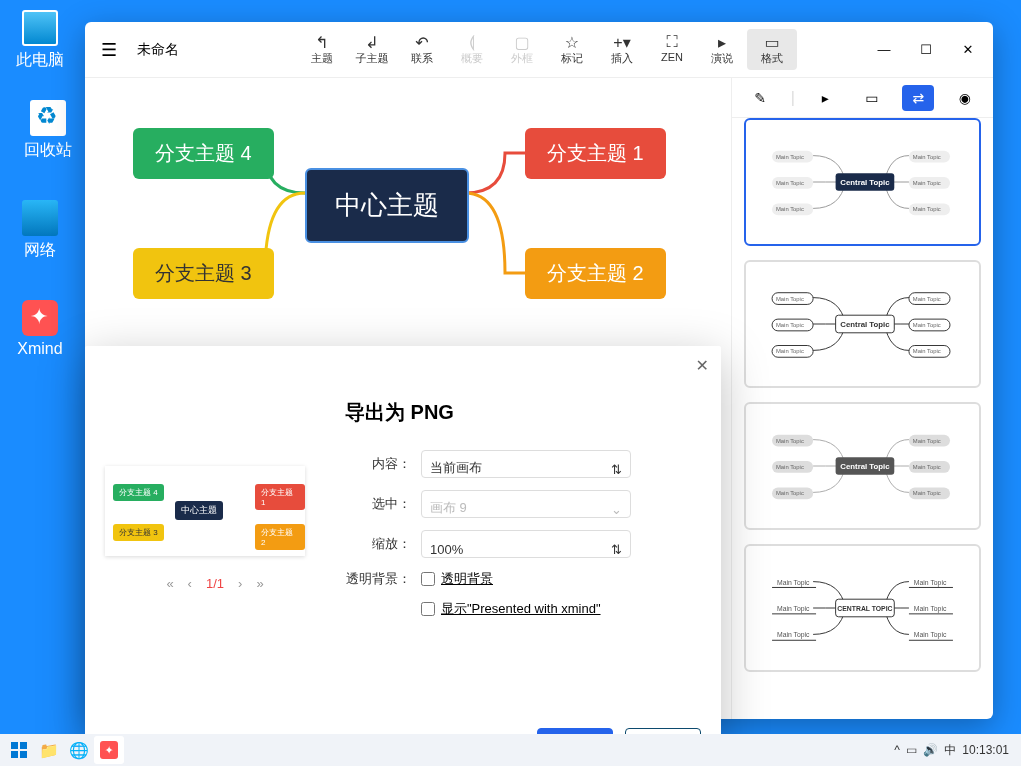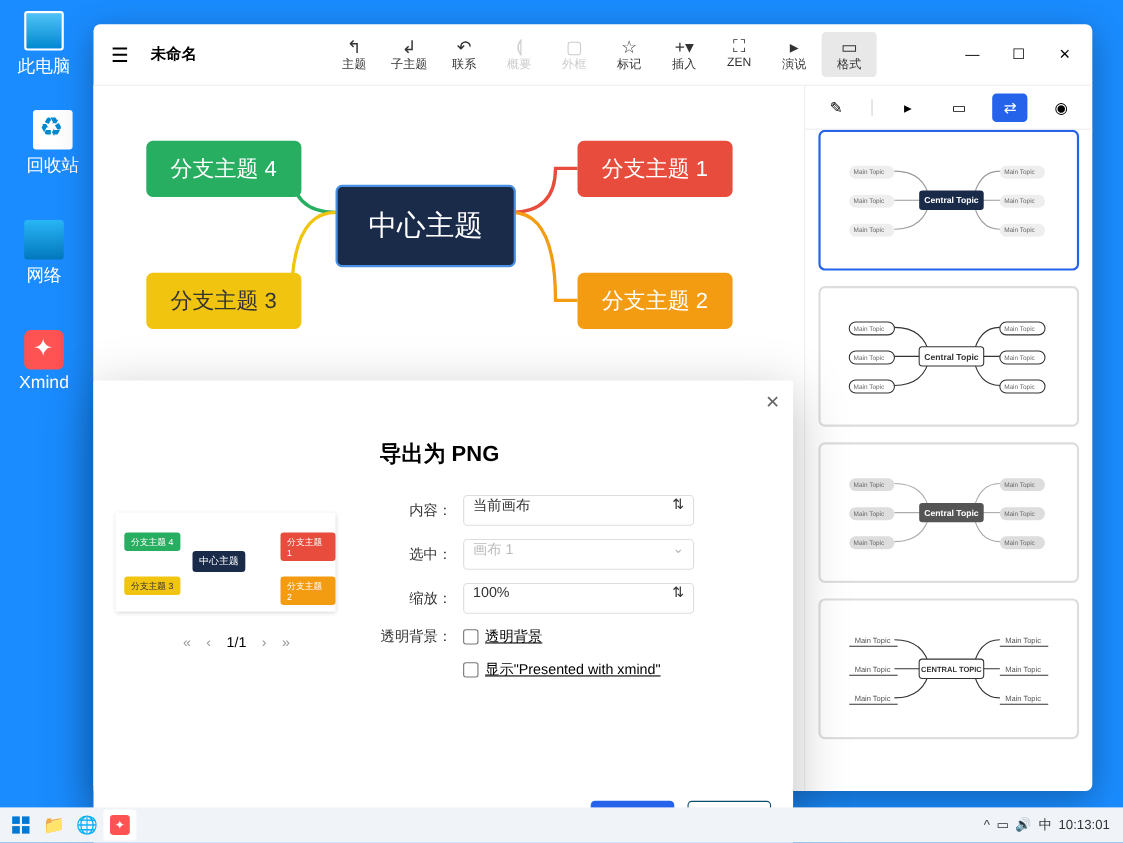--- a/index.html
+++ b/index.html
@@ -18,21 +18,21 @@
 .xmind-icon { top: 300px; left: 10px; }
 .xmind-icon .icon-img { background: #ff5252; border-radius: 6px; position: relative; }
 .xmind-icon .icon-img::after { content: "✦"; color: white; font-size: 22px; position: absolute; top: 4px; left: 8px; }
 
 
 .window { position: absolute; left: 85px; top: 22px; width: 908px; height: 697px; background: white; border-radius: 6px; box-shadow: 0 8px 32px rgba(0,0,0,0.3); display: flex; flex-direction: column; }
 
 
 .titlebar { height: 56px; display: flex; align-items: center; padding: 0 4px; border-bottom: 1px solid #eee; }
 .hamburger { width: 40px; text-align: center; font-size: 18px; cursor: pointer; }
-.doc-title { font-size: 14px; font-weight: 700; margin-left: 8px; flex: 0 0 120px; }
+.doc-title { font-size: 14px; font-weight: 400; margin-left: 8px; flex: 0 0 120px; }
 .toolbar { display: flex; gap: 0; margin-left: 40px; }
 .tool-btn { display: flex; flex-direction: column; align-items: center; width: 50px; font-size: 11px; color: #333; cursor: pointer; padding: 4px 0; }
 .tool-btn.disabled { color: #ccc; }
 .tool-btn.active { background: #e8e8e8; border-radius: 4px; }
 .tool-btn .ti { font-size: 16px; height: 18px; }
 .win-controls { margin-left: auto; display: flex; }
 .win-btn { width: 42px; height: 32px; display: flex; align-items: center; justify-content: center; cursor: pointer; font-size: 13px; }
 
 
 .content { flex: 1; display: flex; position: relative; }
@@ -64,27 +64,27 @@
 .dlg-body { flex: 1; display: flex; padding: 30px 20px 0; }
 .dlg-preview { width: 220px; }
 .preview-box { width: 200px; height: 90px; margin-top: 90px; background: white; box-shadow: 0 1px 4px rgba(0,0,0,0.15); position: relative; }
 .pv-node { position: absolute; font-size: 8px; padding: 3px 6px; border-radius: 3px; color: white; }
 .pv-center { left: 70px; top: 35px; background: #1a2b4a; font-size: 9px; }
 .pv1 { left: 150px; top: 18px; background: #e74c3c; }
 .pv2 { left: 150px; top: 58px; background: #f39c12; }
 .pv3 { left: 8px; top: 58px; background: #f1c40f; color: #333; }
 .pv4 { left: 8px; top: 18px; background: #27ae60; }
 .pager { margin-top: 20px; display: flex; justify-content: center; align-items: center; gap: 14px; color: #999; font-size: 13px; }
-.pager .pg { color: #000000; }
+.pager .pg { color: #ef4444; }
 
 .dlg-form { flex: 1; padding-left: 20px; margin-top: 23px; }
 .dlg-title { font-size: 20px; font-weight: 600; margin-bottom: 24px; }
 .form-row { display: flex; align-items: center; margin-bottom: 12px; font-size: 13px; }
 .form-label { width: 76px; text-align: right; padding-right: 10px; color: #333; }
-.form-select { flex: 1; max-width: 210px; height: 28px; border: 1px solid #ddd; border-radius: 4px; padding: 0 8px; display: flex; align-items: flex-start; justify-content: space-between; background: white; color: #333; }
+.form-select { flex: 1; max-width: 210px; height: 28px; border: 1px solid #ddd; border-radius: 4px; padding: 0 8px; display: flex; align-items: flex-end; justify-content: space-between; background: white; color: #333; }
 .form-select.disabled { color: #bbb; }
 .form-check { display: flex; align-items: center; gap: 6px; text-decoration: underline; }
 .form-check input { width: 14px; height: 14px; }
 .check-disabled { color: #ccc; }
 
 .dlg-footer { padding: 14px 20px; display: flex; justify-content: flex-end; gap: 12px; }
 .btn { padding: 7px 24px; border-radius: 4px; font-size: 13px; cursor: pointer; border: 1px solid #0c4a6e; background: white; }
 .btn.primary { background: #2563eb; color: white; border-color: #2563eb; }
 
 
@@ -306,21 +306,21 @@
           <div class="form-row">
             <div class="form-label">内容：</div>
             <div class="form-select">
               <span>当前画布</span>
                 <span>⇅</span>
             </div>
           </div>
           <div class="form-row">
             <div class="form-label">选中：</div>
             <div class="form-select disabled">
-              <span>画布 1</span>
+              <span>画布 9</span>
                 <span>⌄</span>
             </div>
           </div>
           <div class="form-row">
             <div class="form-label">缩放：</div>
             <div class="form-select">
               <span>100%</span>
                 <span>⇅</span>
             </div>
           </div>

